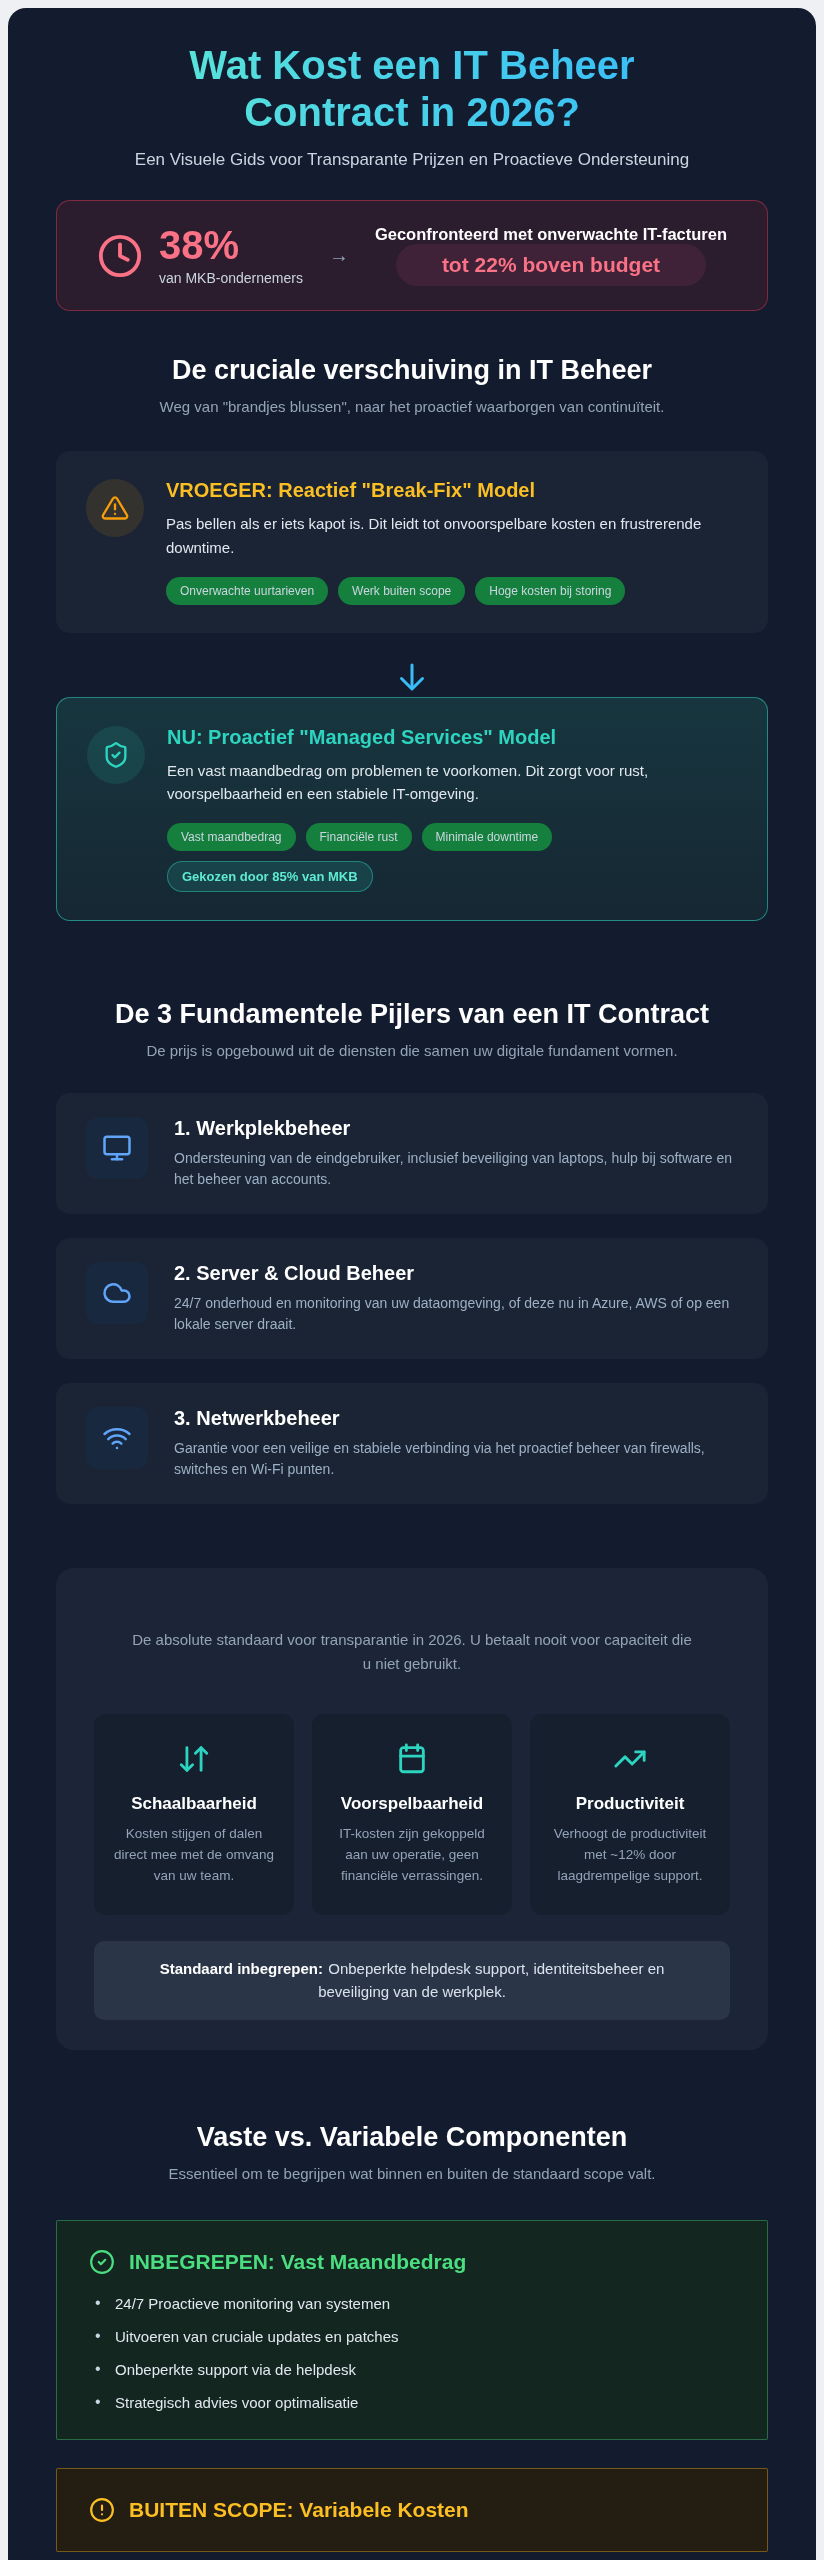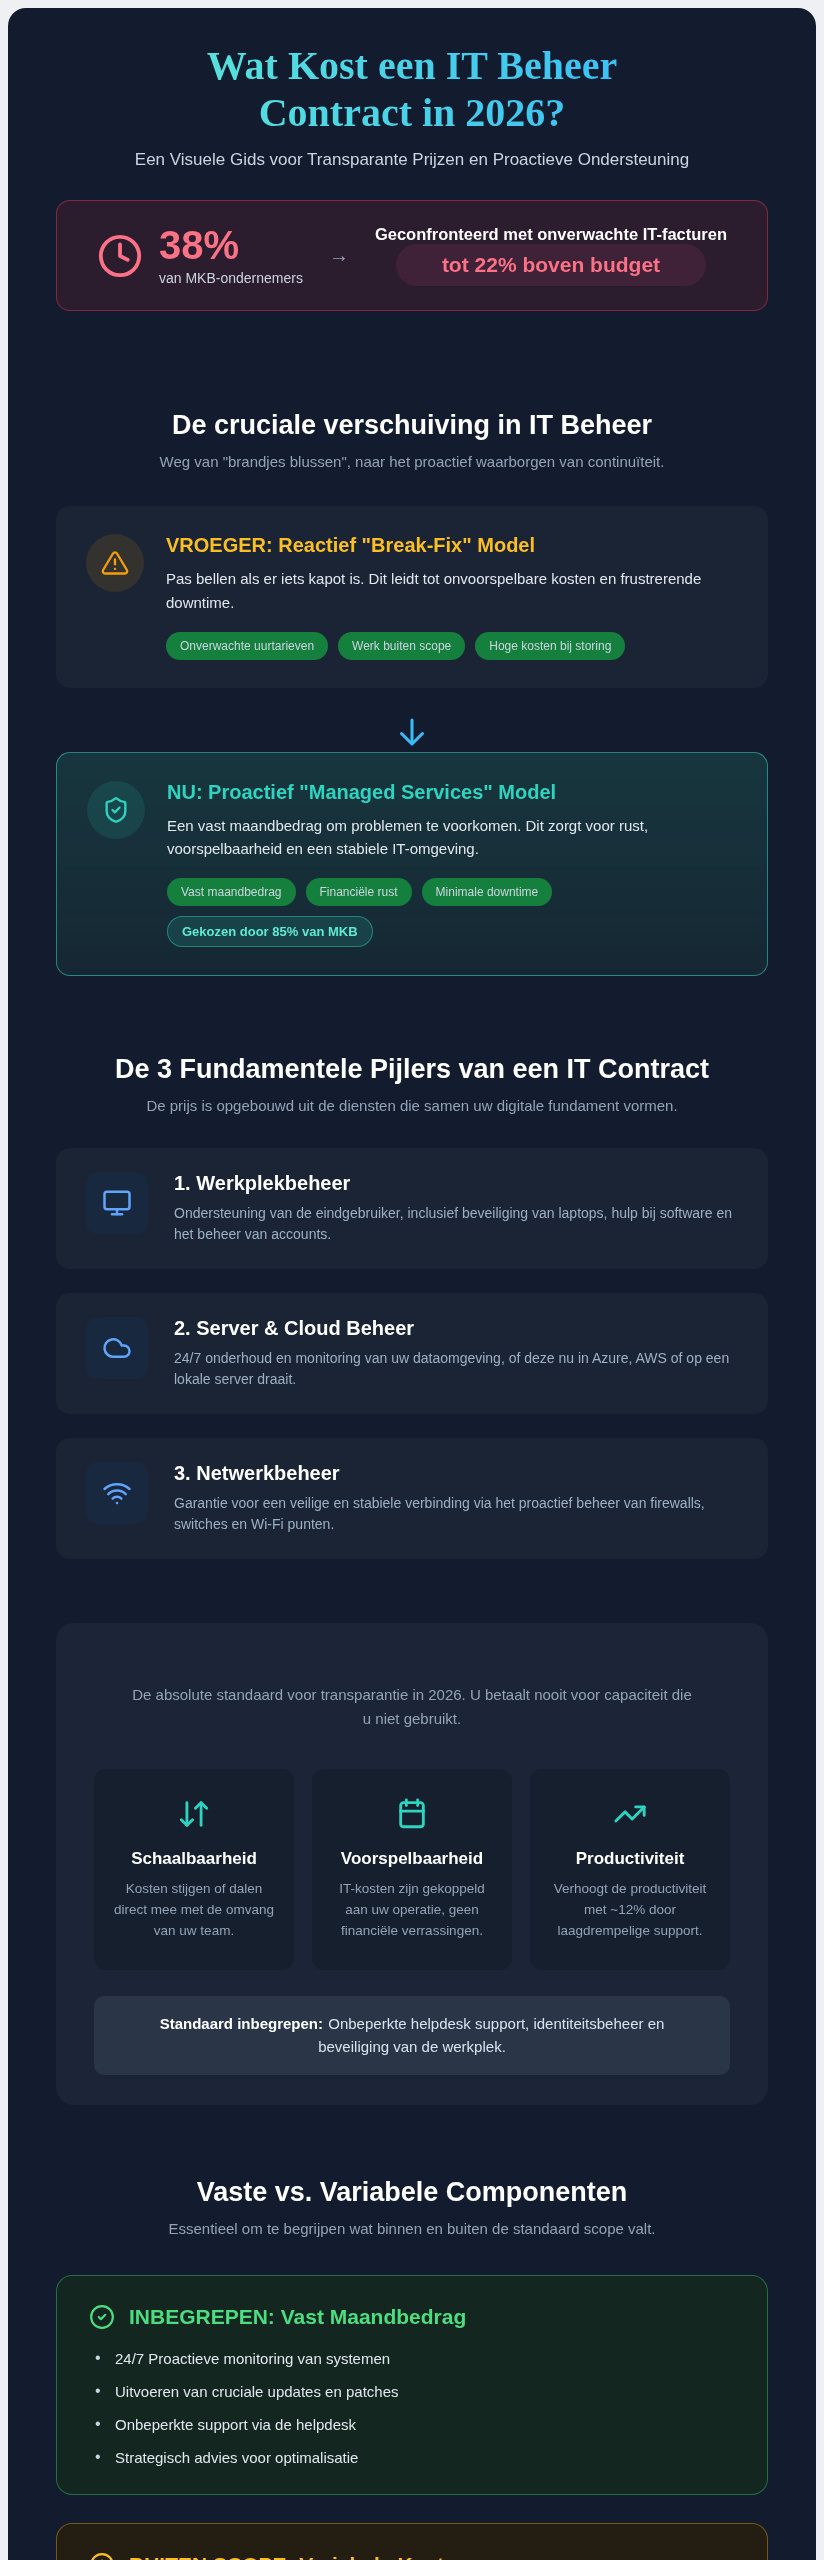--- a/index.html
+++ b/index.html
@@ -16,21 +16,21 @@
     border-radius: 18px;
     padding: 34px 48px 26px;
     color: #e8edf4;
   }
 
   
   .main-title {
     font-size: 40px; line-height: 1.18; font-weight: 700; text-align: center;
     background: linear-gradient(90deg, #5eead4 5%, #38bdf8 85%);
     -webkit-background-clip: text; background-clip: text;
-    color: transparent; font-family: Liberation Serif, serif; -webkit-text-fill-color: transparent;
+    color: transparent; -webkit-text-fill-color: transparent;
   }
   .main-subtitle { margin-top: 14px; text-align: center; font-size: 17px; color: #cbd5e1; }
 
   
   .stat-banner {
     margin-top: 30px; background: #2b1c2e;
     border: 1px solid rgba(244, 63, 94, .42); border-radius: 14px;
     padding: 24px 30px; display: flex; align-items: center; justify-content: center; gap: 26px;
   }
   .stat-left { display: flex; align-items: center; gap: 16px; }
@@ -41,21 +41,21 @@
   .stat-right { display: flex; flex-direction: column; align-items: center; }
   .stat-headline { font-size: 16.5px; font-weight: 700; color: #ffffff; }
   .stat-badge {
     background: #3f2238; border-radius: 999px; padding: 9px 46px;
     color: #fb7185; font-weight: 700; font-size: 21px;
   }
 
   
   .section-title { font-size: 27px; font-weight: 700; color: #ffffff; text-align: center; }
   .section-subtitle { margin-top: 12px; font-size: 15px; color: #94a3b8; text-align: center; }
-  .mt-shift { margin-top: 99px; }
+  .mt-shift { margin-top: 44px; }
   .mt-pillars { margin-top: 78px; }
   .mt-scope { margin-top: 72px; }
 
   
   .model-card {
     margin-top: 36px; border-radius: 14px; padding: 28px 30px;
     display: flex; gap: 22px; align-items: flex-start;
   }
   .model-card.before { background: #1a2434; }
   .model-card.after {
@@ -113,21 +113,21 @@
   .feature-icon svg { width: 34px; height: 34px; }
   .feature-title { margin-top: 14px; font-size: 17px; font-weight: 700; color: #ffffff; }
   .feature-desc { margin-top: 10px; font-size: 13.5px; line-height: 1.55; color: #94a3b8; }
   .included-note {
     margin-top: 26px; background: #2a3548; border-radius: 10px;
     padding: 16px 40px; text-align: center; font-size: 15px; line-height: 1.55; color: #dbe3ee;
   }
   .included-note .label { font-weight: 700; color: #ffffff; margin-right: .35em; }
 
   
-  .scope-card { margin-top: 38px; border-radius: 16px; padding: 28px 32px; }
+  .scope-card { margin-top: 38px; border-radius: 2px; padding: 28px 32px; }
   .scope-card.included { background: #142620; border: 1px solid rgba(74, 222, 128, .38); }
   .scope-card.excluded { margin-top: 28px; background: #241d12; border: 1px solid rgba(202, 148, 36, .5); }
   .scope-header { display: flex; align-items: center; gap: 14px; }
   .scope-header svg { width: 26px; height: 26px; flex: none; }
   .scope-card.included .scope-header { color: #4ade80; }
   .scope-card.excluded .scope-header { color: #fbbf24; }
   .scope-title { font-size: 21px; font-weight: 700; }
   .scope-list { margin-top: 20px; list-style: none; }
   .scope-list li {
     position: relative; padding-left: 26px; margin-top: 16px;

